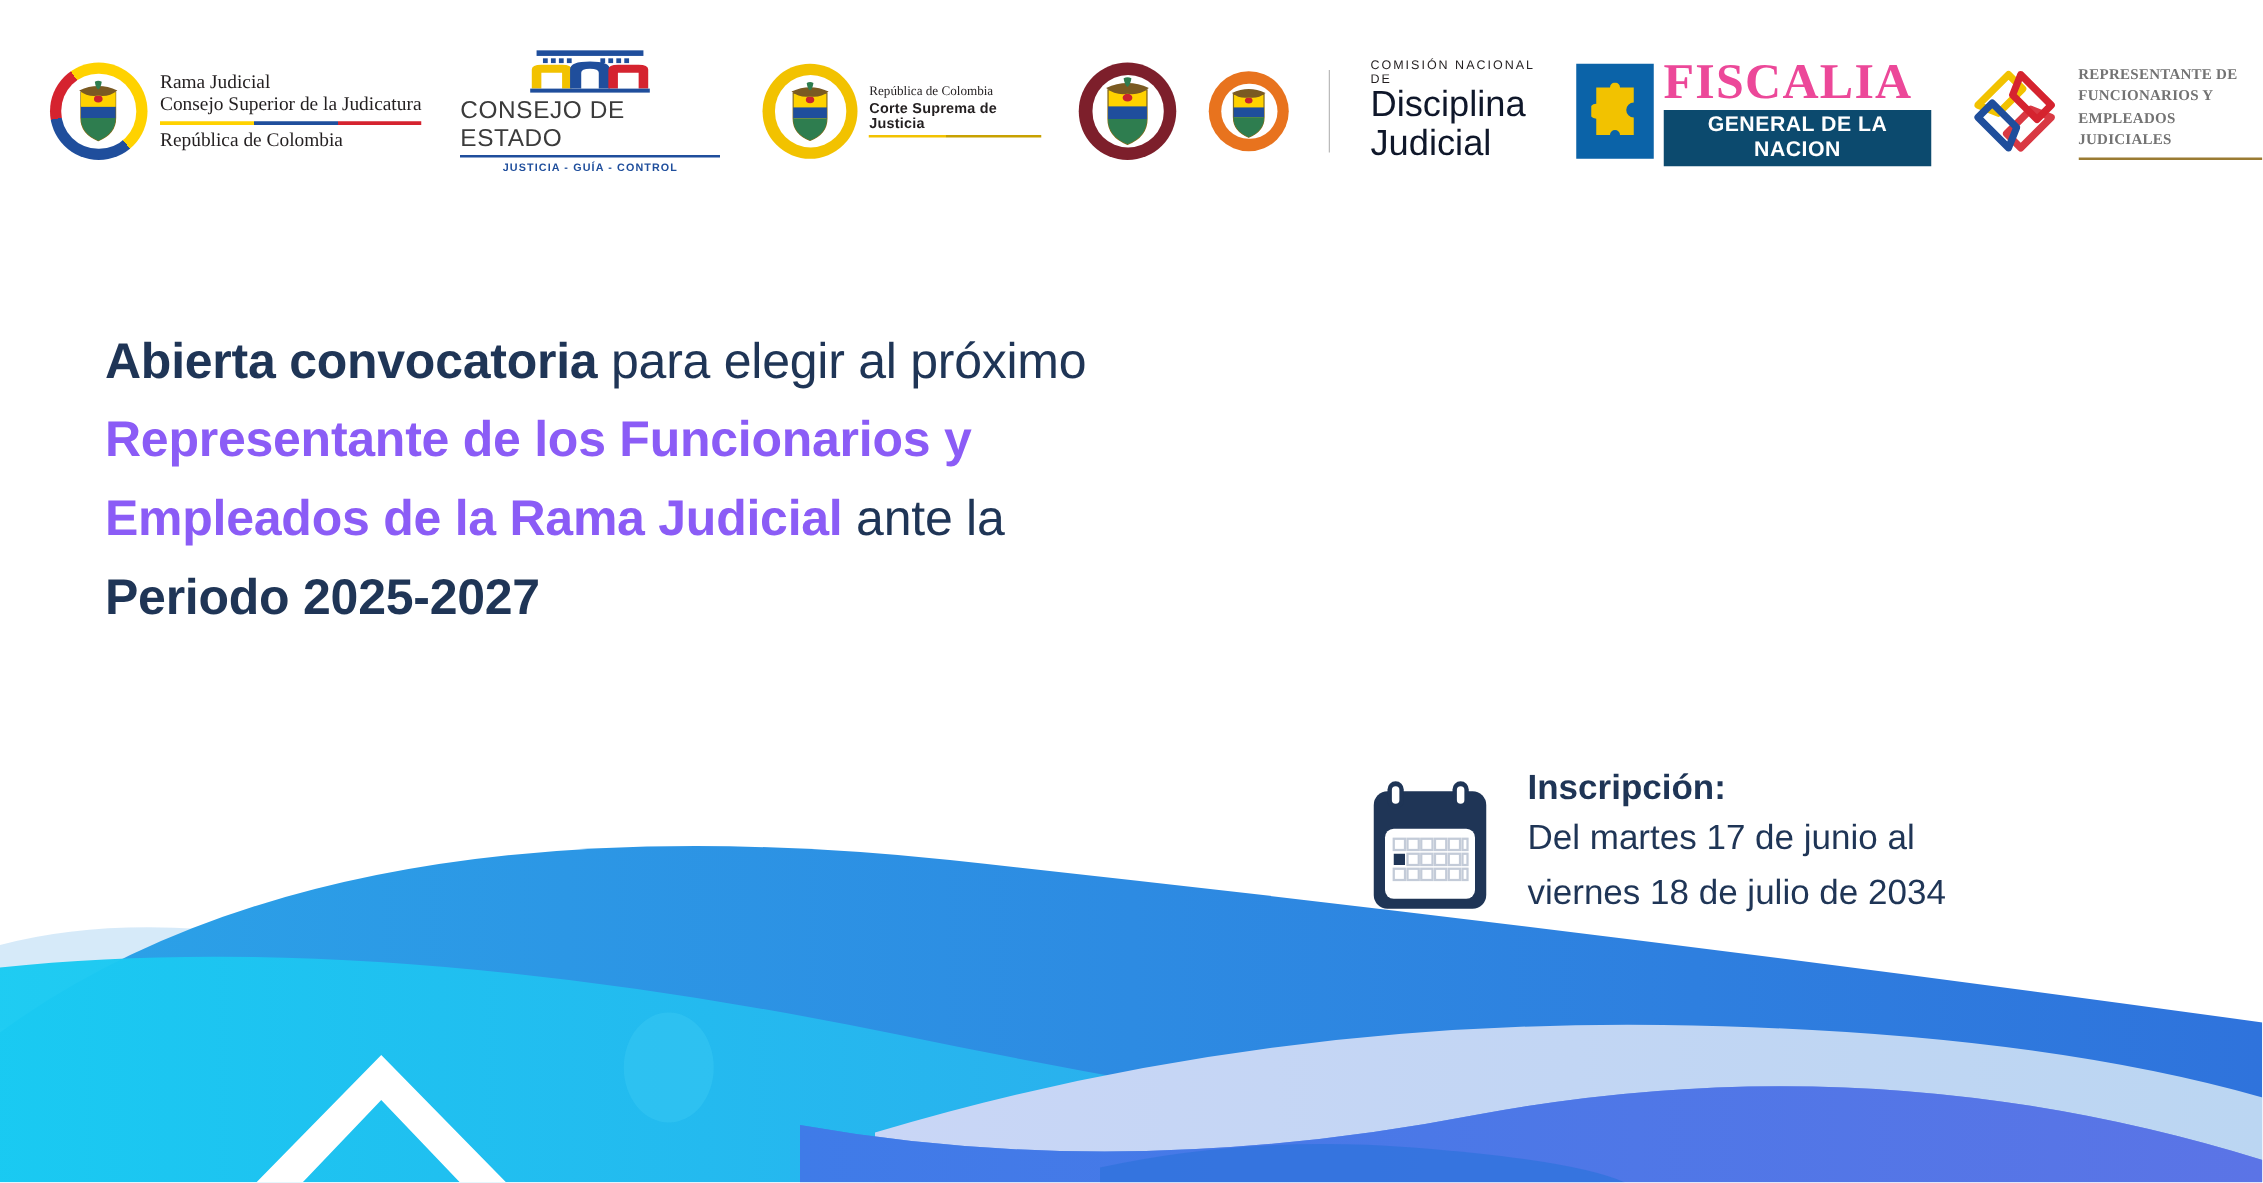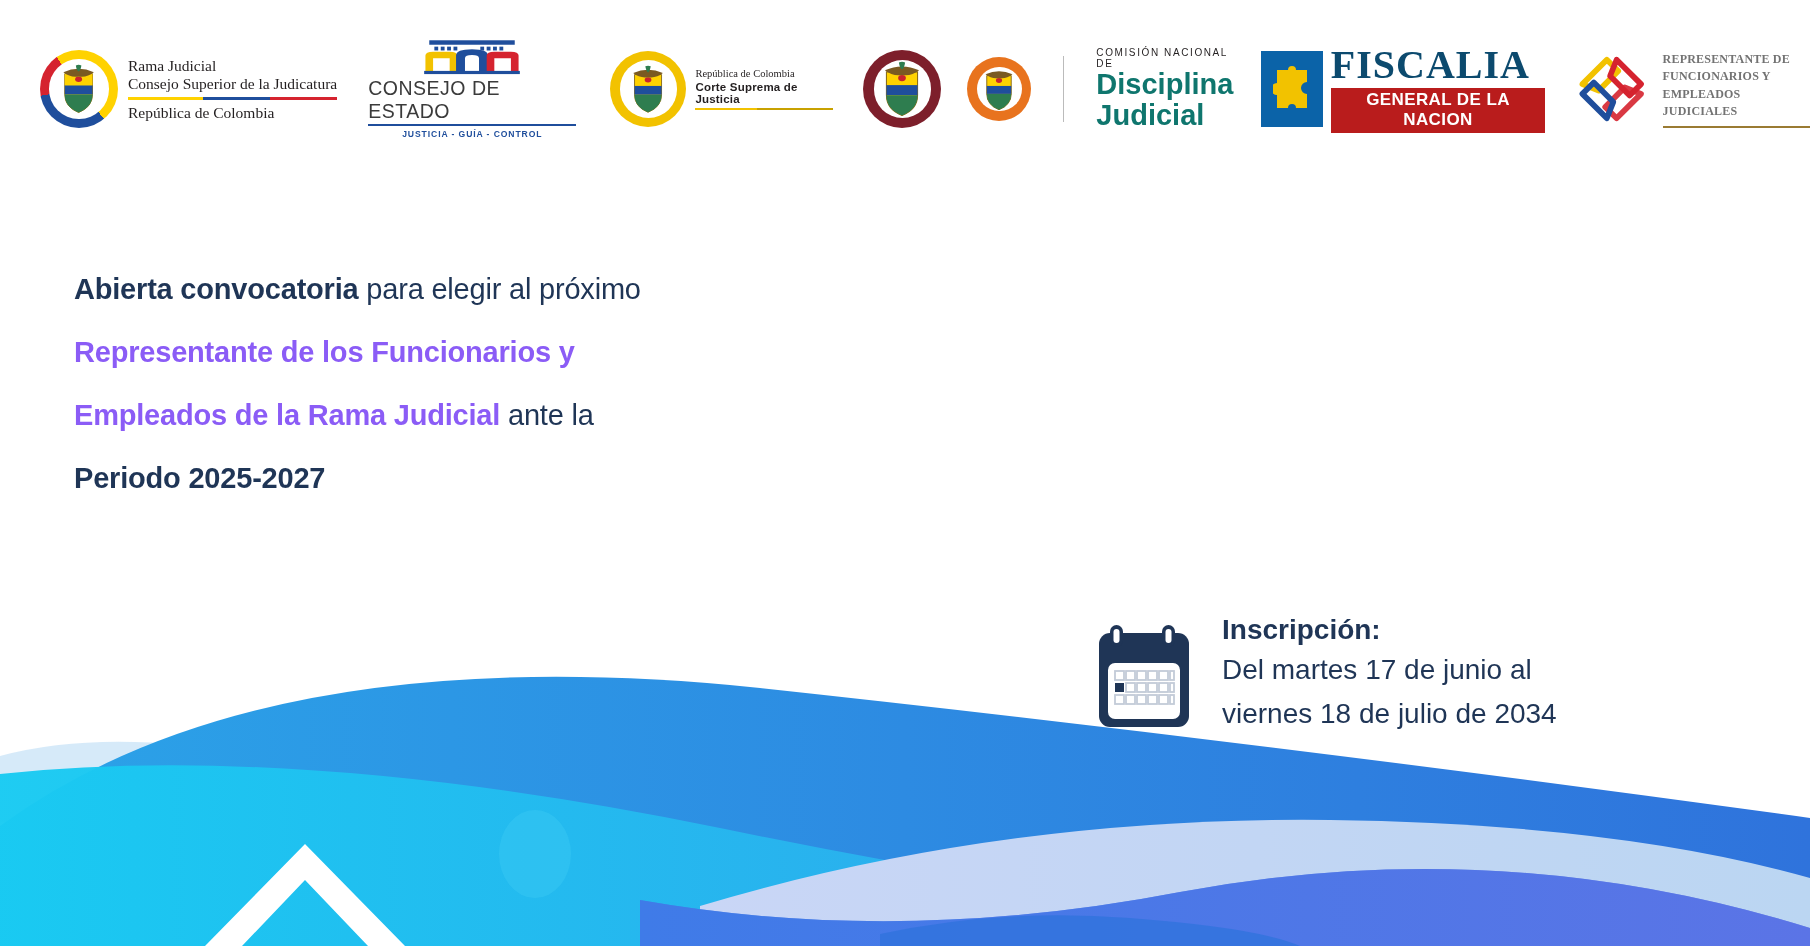--- a/index.html
+++ b/index.html
@@ -94,44 +94,44 @@
   .l5 { margin-left: 26px; gap: 18px; }
   .l5 .seal {
     width: 64px; height: 64px; border-radius: 50%;
     background: #e8731e; position: relative; flex: none;
     display: flex; align-items: center; justify-content: center;
   }
   .l5 .seal::after { content: ""; position: absolute; left:15%; top:15%;
     width: 70%; height: 70%; border-radius: 50%; background: #fff; }
   .l5-div { width: 1px; height: 66px; background: #bbbbbb; margin: 0 14px; }
   .l5-t1 { font-size: 10px; letter-spacing: 1.6px; color: #231f20; }
-  .l5-t2 { font-size: 29px; color: #0f766e; line-height: 31px; font-weight: 700; }
+  .l5-t2 { font-size: 29px; color: #0f172a; line-height: 31px; font-weight: 400; }
 
   
   .l6 { margin-left: 26px; }
   .fis-sq { width: 62px; height: 76px; background: #0b63a8;
     display:flex; align-items:center; justify-content:center; flex: none;}
   .fis-right { margin-left: 8px; }
   .fis-word { font-family: "Liberation Serif", serif; font-weight: bold;
-    font-size: 40px; letter-spacing: 1px; color: #0c4a6e; line-height: 40px; }
-  .fis-bar { background: #b91c1c; color: #fff; font-size: 17px; font-weight: bold;
+    font-size: 40px; letter-spacing: 1px; color: #ec4899; line-height: 40px; }
+  .fis-bar { background: #0c4a6e; color: #fff; font-size: 17px; font-weight: bold;
     letter-spacing: 0.4px; text-align: center; padding: 2px 6px 3px 6px; margin-top: 3px; }
 
   
   .l7 { margin-left: 26px; gap: 10px; }
   .l7-t { font-family: "Liberation Serif", serif; font-weight: bold;
     font-size: 12px; line-height: 17.5px; color: #737373; letter-spacing: 0.2px; }
   .l7-rule { height: 2px; background: #9a7b33; margin-top: 5px; }
 
   
   .headline {
     position: absolute;
-    left: 74px; top: 258px;
+    left: 84px; top: 258px;
     width: 1300px;
-    font-size: 29px;
+    font-size: 40px;
     line-height: 63px;
     color: #1f3556;
     font-weight: 400;
     letter-spacing: -0.2px;
   }
   .headline .b { font-weight: bold; }
   .headline .cy { color: #8b5cf6; font-weight: bold; }
 
   
   .inscription {

